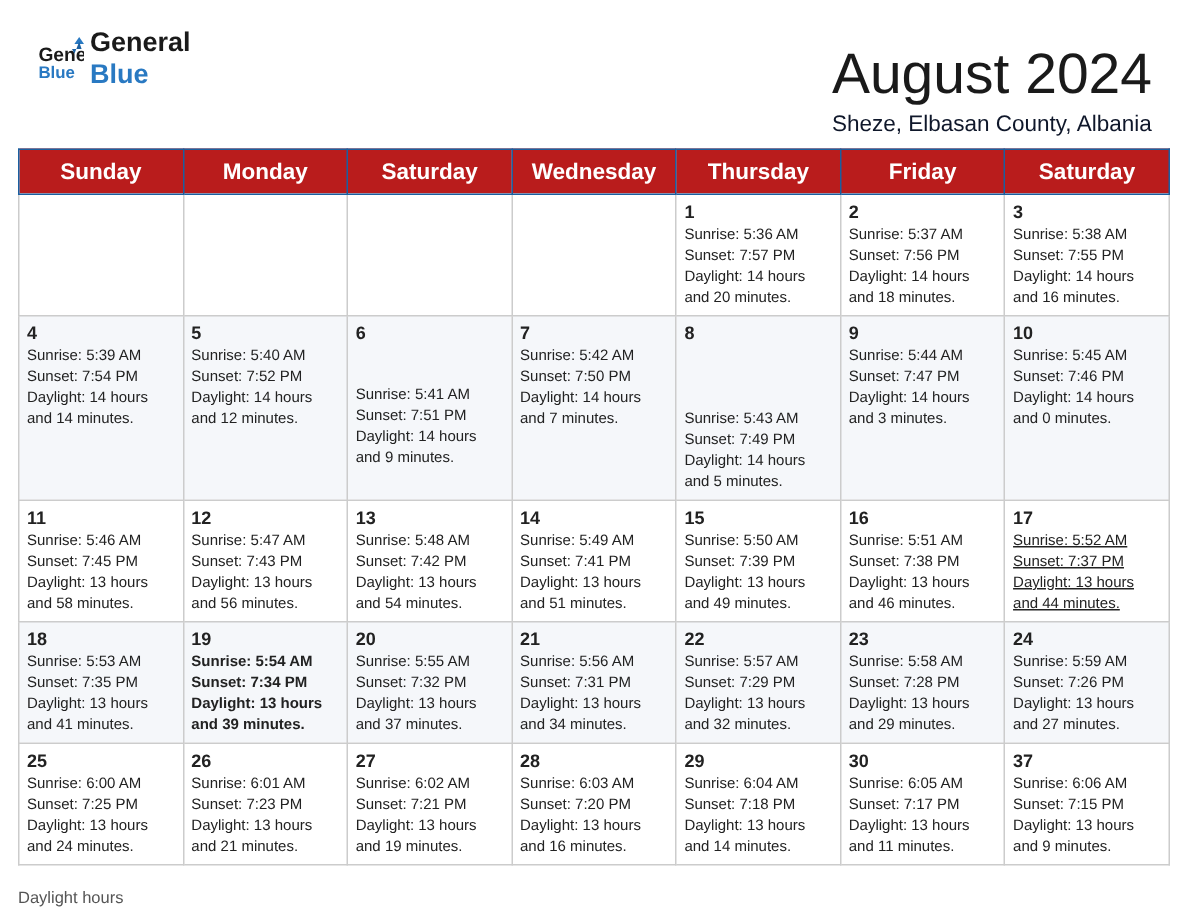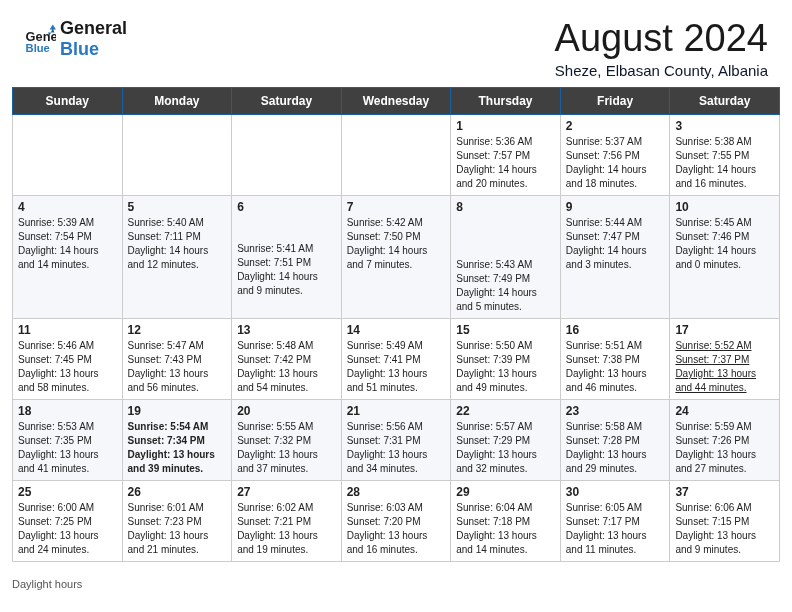--- a/index.html
+++ b/index.html
@@ -19,21 +19,21 @@
     .logo {
       display: flex;
       align-items: center;
       gap: 4px;
     }
     .logo-icon {
       width: 32px;
       height: 32px;
     }
     .title-block {
-      text-align: right;
+      margin-top: 12px;
     }
     .main-title {
       font-size: 38px;
       font-weight: normal;
       color: #1a1a1a;
       line-height: 1.1;
     }
     .subtitle {
       font-size: 15px;
       color: #0f172a;
@@ -41,23 +41,23 @@
     }
     .calendar-wrap {
       padding: 0 12px 12px 12px;
     }
     table {
       width: 100%;
       border-collapse: collapse;
       table-layout: fixed;
     }
     thead th {
-      background: #404040;
+      background: #b91c1c;
       color: #fff;
-      font-size: 12px;
+      font-size: 15px;
       font-weight: bold;
       padding: 6px 4px;
       text-align: center;
       border: 1px solid #1a5fa0;
     }
     tbody td {
       border: 1px solid #ccc;
       vertical-align: top;
       padding: 4px 5px;
       font-size: 10.5px;
@@ -156,21 +156,21 @@
             <td>
               <span class="day-num">4</span>
               <div class="day-info" style="white-space: pre-line;">Sunrise: 5:39 AM
 Sunset: 7:54 PM
 Daylight: 14 hours
 and 14 minutes.</div>
             </td>
             <td>
               <span class="day-num">5</span>
               <div class="day-info" style="white-space: pre-line;">Sunrise: 5:40 AM
-Sunset: 7:11 PM
+Sunset: 7:52 PM
 Daylight: 14 hours
 and 12 minutes.</div>
             </td>
             <td>
               <span class="day-num">6</span>
               <div class="day-info" style="white-space: pre-line; margin-top: 28px;">Sunrise: 5:41 AM
 Sunset: 7:51 PM
 Daylight: 14 hours
 and 9 minutes.</div>
             </td>

